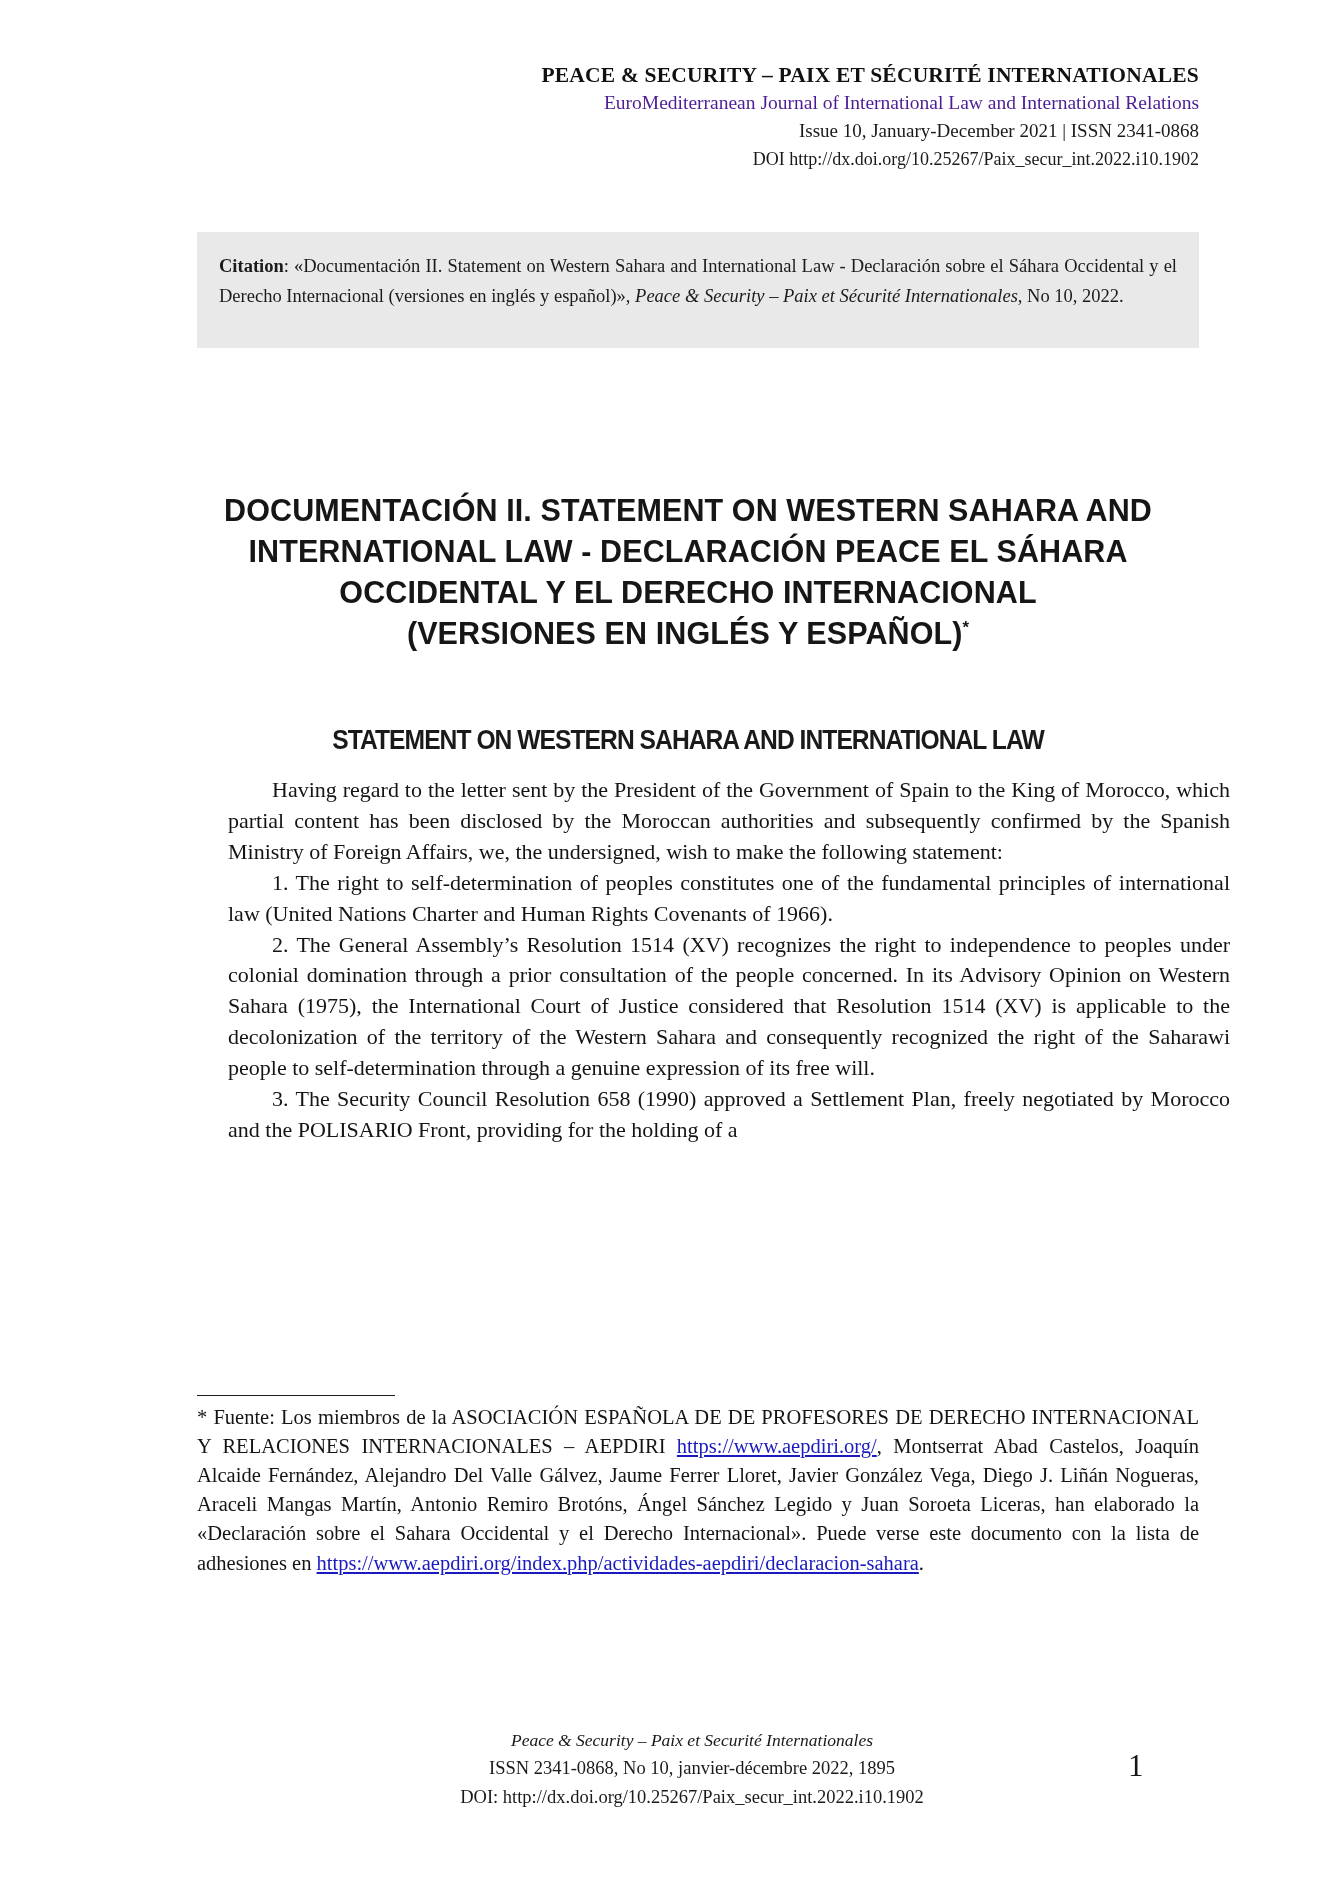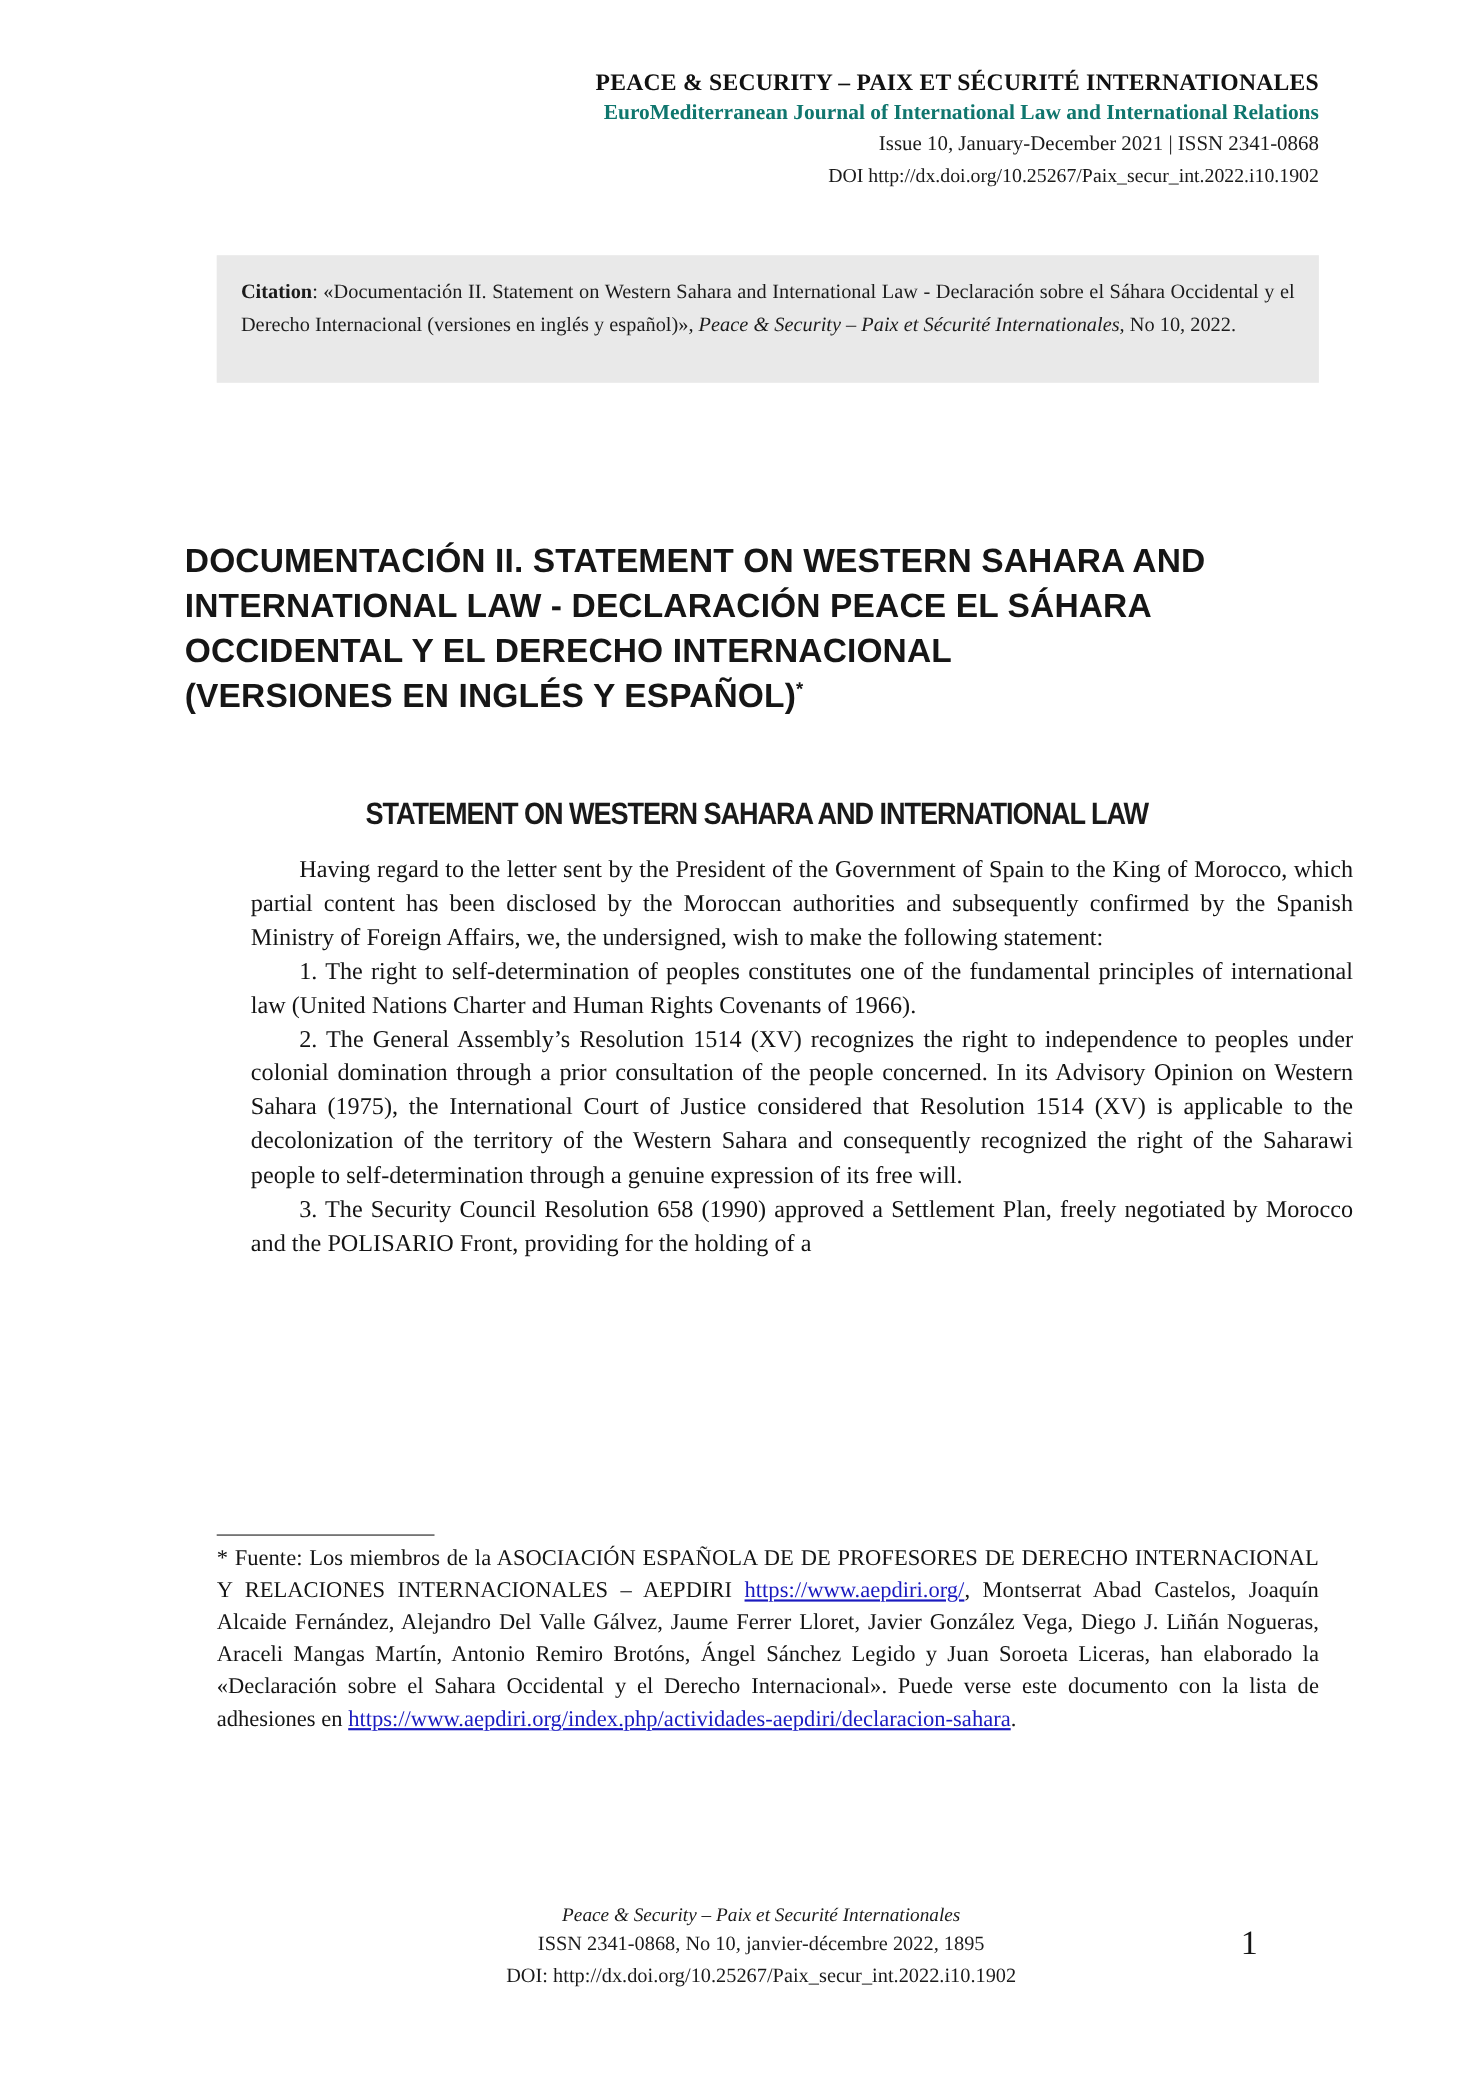--- a/index.html
+++ b/index.html
@@ -33,24 +33,24 @@
   .mast-line1 {
     font-family: "Liberation Serif", "DejaVu Serif", serif;
     font-weight: bold;
     font-size: 21.5px;
     letter-spacing: 0.2px;
     line-height: 1.25;
     color: #111;
   }
   .mast-line2 {
     font-family: "Liberation Serif", "DejaVu Serif", serif;
-    font-weight: bold;
+    font-weight: normal;
     font-size: 19.5px;
     line-height: 1.45;
-    color: #0f766e;
+    color: #4c1d95;
   }
   .mast-line3 {
     font-size: 19px;
     line-height: 1.5;
     color: #1a1a1a;
   }
   .mast-line4 {
     font-size: 18px;
     line-height: 1.5;
     color: #1a1a1a;
@@ -72,21 +72,21 @@
   }
   .citation-box .cit-label { font-weight: bold; }
   .citation-box .cit-ital { font-style: italic; }
 
   
   .doc-title {
     position: absolute;
     top: 470px;
     left: 168px;
     width: 1040px;
-    text-align: left;
+    text-align: center;
     font-family: "Liberation Sans", "DejaVu Sans", sans-serif;
     font-size: 30.5px;
     line-height: 1.34;
     letter-spacing: 0.1px;
     color: #161616;
   }
   .doc-title sup {
     font-size: 0.55em;
     vertical-align: super;
   }

